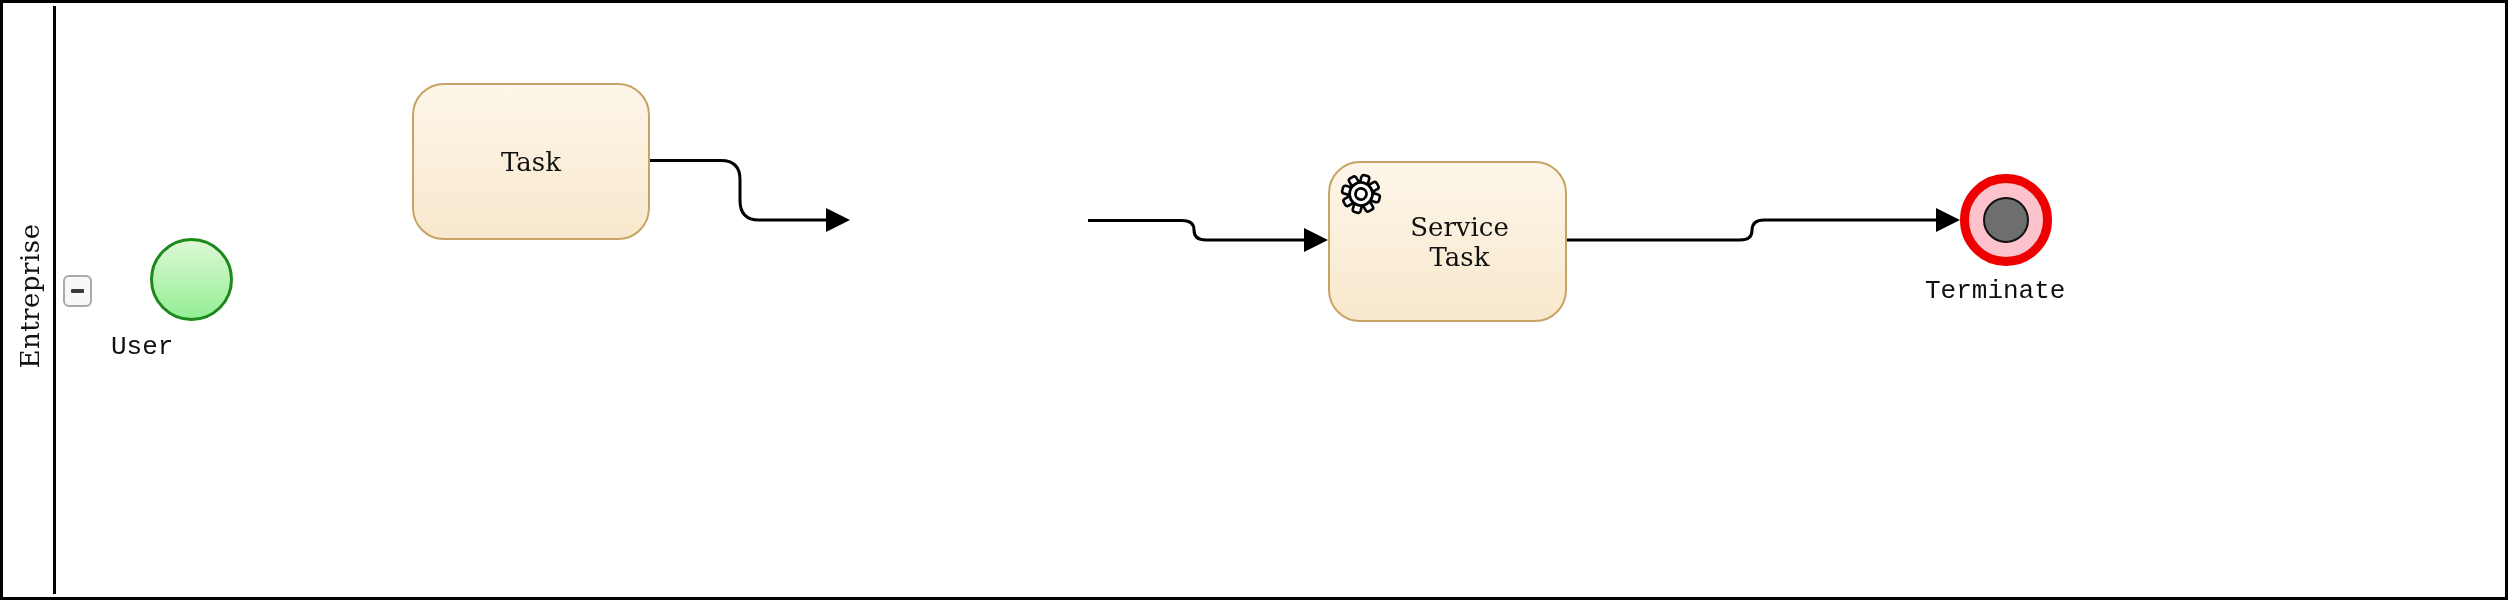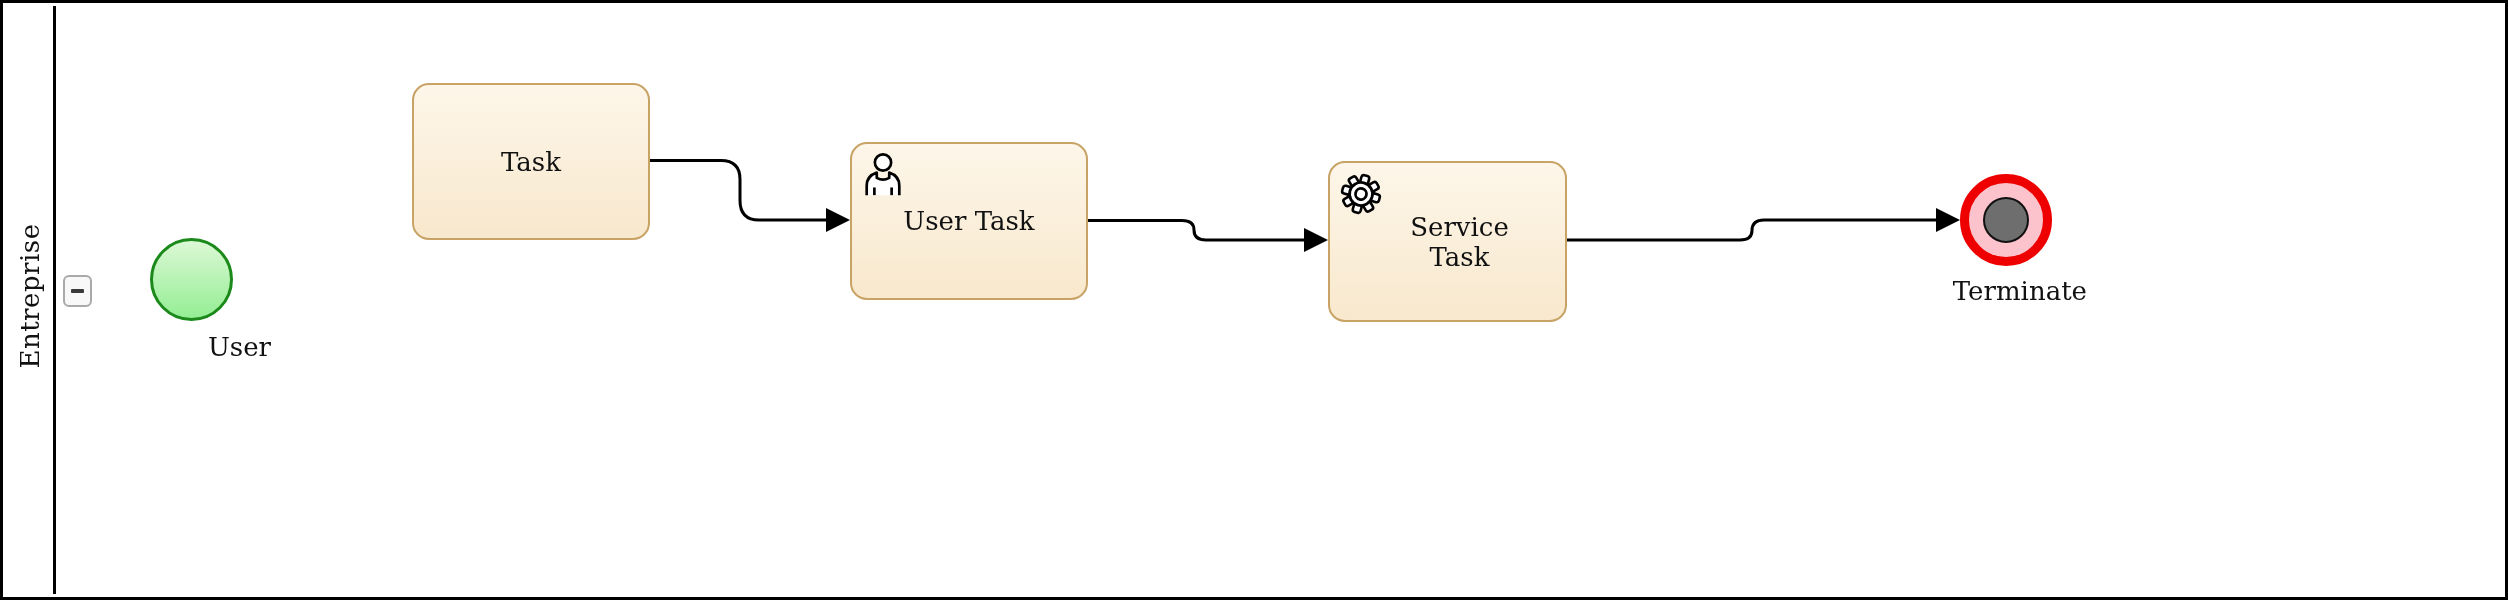--- a/index.html
+++ b/index.html
@@ -70,32 +70,33 @@
   }
   .terminate-core{
     width:46px;height:46px;border-radius:50%;
     box-sizing:border-box;
     background:var(--terminate-core);
     border:2.5px solid #111;
   }
   .event-label{
     position:absolute;
     font-size:26px;
-    text-align:right;
+    text-align:left;
     white-space:nowrap;
+    font-family:Liberation Mono, monospace;
   }
   .start-label{left:111px;top:332px;width:160px;}
   .terminate-label{left:1925px;top:276px;width:162px;}
 
   
   .task-node{
     position:absolute;
     box-sizing:border-box;
     border:2.5px solid var(--task-border);
-    border-radius:17px;
+    border-radius:32px;
     background:linear-gradient(to bottom,var(--task-fill-top),var(--task-fill-bottom));
     display:flex;align-items:center;justify-content:center;
     text-align:center;
     font-size:26px;
     line-height:30px;
   }
   .task-plain{left:412px;top:83px;width:238px;height:157px;}
   .task-user{left:850px;top:142px;width:238px;height:158px;}
   .task-service{left:1328px;top:161px;width:239px;height:161px;padding-left:24px;}
   .node-icon{
@@ -137,29 +138,20 @@
     </g>
   </svg>
 
   <div class="start-event"></div>
   <div class="event-label start-label">User</div>
 
   <div class="task-node task-plain">
     <span>Task</span>
   </div>
 
-  <div class="task-node task-user">
-    <svg class="node-icon" viewBox="0 0 48 48" xmlns="http://www.w3.org/2000/svg">
-      <path d="M7 45 V35 C7 26.5 13 23 17.5 21.5 L17.5 27 Q24 30.5 30.5 27 L30.5 21.5 C35 23 41 26.5 41 35 V45" fill="#ffffff" stroke="#000000" stroke-width="2.8" stroke-linejoin="round"></path>
-      <line x1="15" y1="37" x2="15" y2="45" stroke="#000000" stroke-width="2.8"></line>
-      <line x1="33" y1="37" x2="33" y2="45" stroke="#000000" stroke-width="2.8"></line>
-      <circle cx="24" cy="11" r="8.5" fill="#ffffff" stroke="#000000" stroke-width="2.8"></circle>
-    </svg>
-    <span>User Task</span>
-  </div>
 
   <div class="task-node task-service">
     <svg class="node-icon" viewBox="0 0 46 46" xmlns="http://www.w3.org/2000/svg">
       <g transform="translate(23,23) rotate(15)">
         <g fill="#ffffff" stroke="#000000" stroke-width="2.6" stroke-linejoin="round">
           <rect x="-4" y="-19" width="8" height="9" rx="2.5" transform="rotate(0)"></rect>
           <rect x="-4" y="-19" width="8" height="9" rx="2.5" transform="rotate(45)"></rect>
           <rect x="-4" y="-19" width="8" height="9" rx="2.5" transform="rotate(90)"></rect>
           <rect x="-4" y="-19" width="8" height="9" rx="2.5" transform="rotate(135)"></rect>
           <rect x="-4" y="-19" width="8" height="9" rx="2.5" transform="rotate(180)"></rect>

